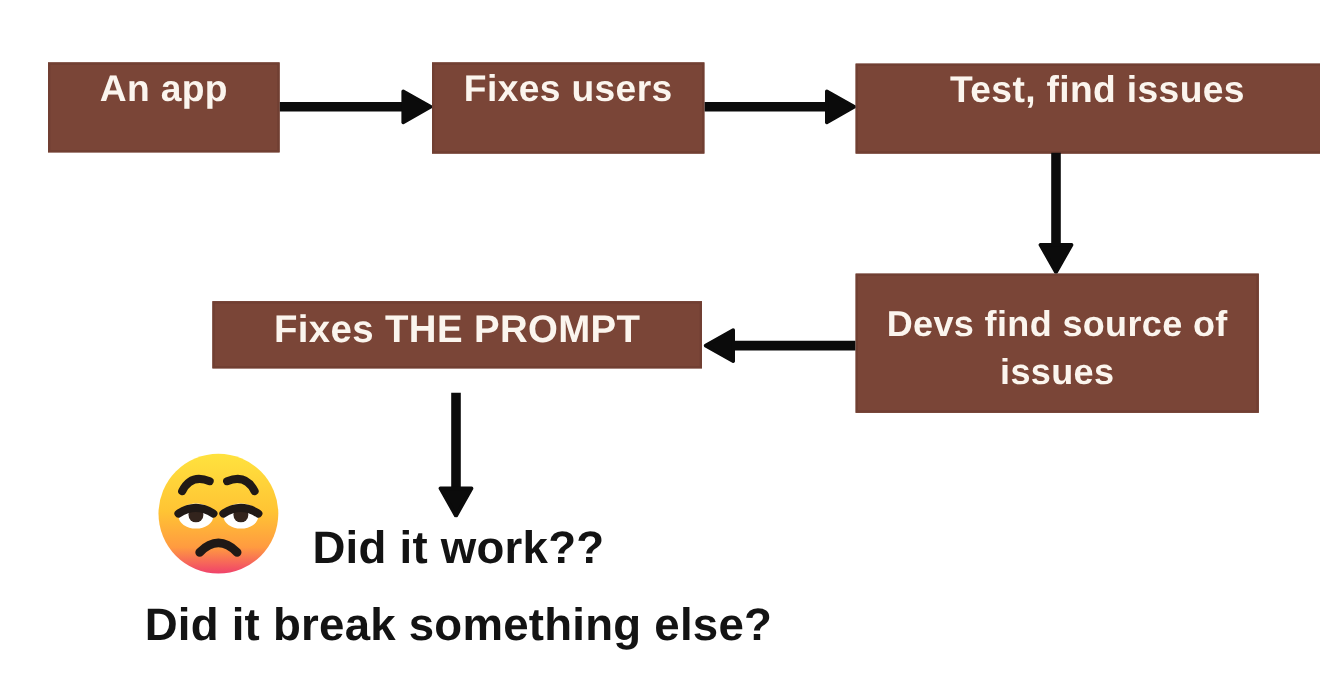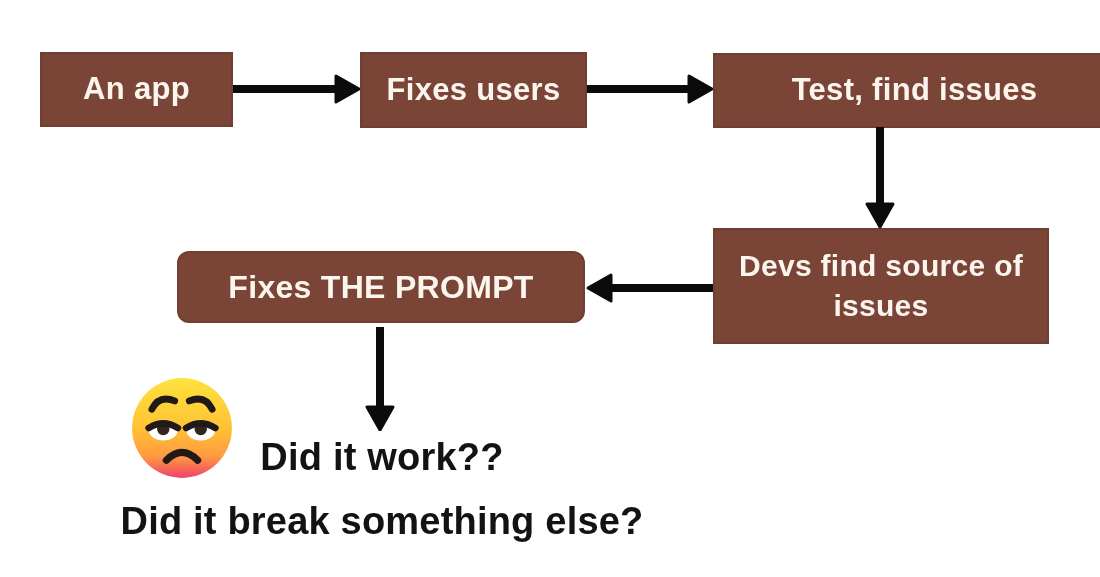--- a/index.html
+++ b/index.html
@@ -12,31 +12,31 @@
     font-family: "Liberation Sans", "DejaVu Sans", sans-serif;
   }
   .node {
     position: absolute;
     box-sizing: border-box;
     background: var(--box, #7A4537);
     border: 2px solid var(--box-border, #713F32);
     color: var(--box-text, #FBF5EE);
     font-weight: 700;
     display: flex;
-    align-items: center;
+    align-items: flex-start;
     justify-content: center;
     text-align: center;
     letter-spacing: 0.3px;
     line-height: 1.32;
   }
   #node-an-app          { left: 40px;  top: 52px;  width: 193px; height: 75px; font-size: 31px; }
   #node-beta-users      { left: 360px; top: 52px;  width: 227px; height: 76px; font-size: 31px; }
   #node-test-find       { left: 713px; top: 53px;  width: 403px; height: 75px; font-size: 31px; }
-  #node-devs-find       { left: 713px; top: 228px; width: 336px; height: 116px; font-size: 30px; padding: 10px 14px; }
-  #node-fixes-prompt    { left: 177px; top: 251px; width: 408px; height: 72px; font-size: 32px; border-radius: 12px; }
+  #node-devs-find       { left: 713px; top: 228px; width: 336px; height: 116px; font-size: 30px; padding: 21px 14px; }
+  #node-fixes-prompt    { left: 177px; top: 251px; width: 408px; height: 56px; font-size: 32px; }
   .arrow {
     position: absolute;
     color: var(--arrow, #0B0B0B);
   }
   .question {
     position: absolute;
     left: 382px;
     transform: translateX(-50%);
     white-space: nowrap;
     color: var(--text, #131313);

